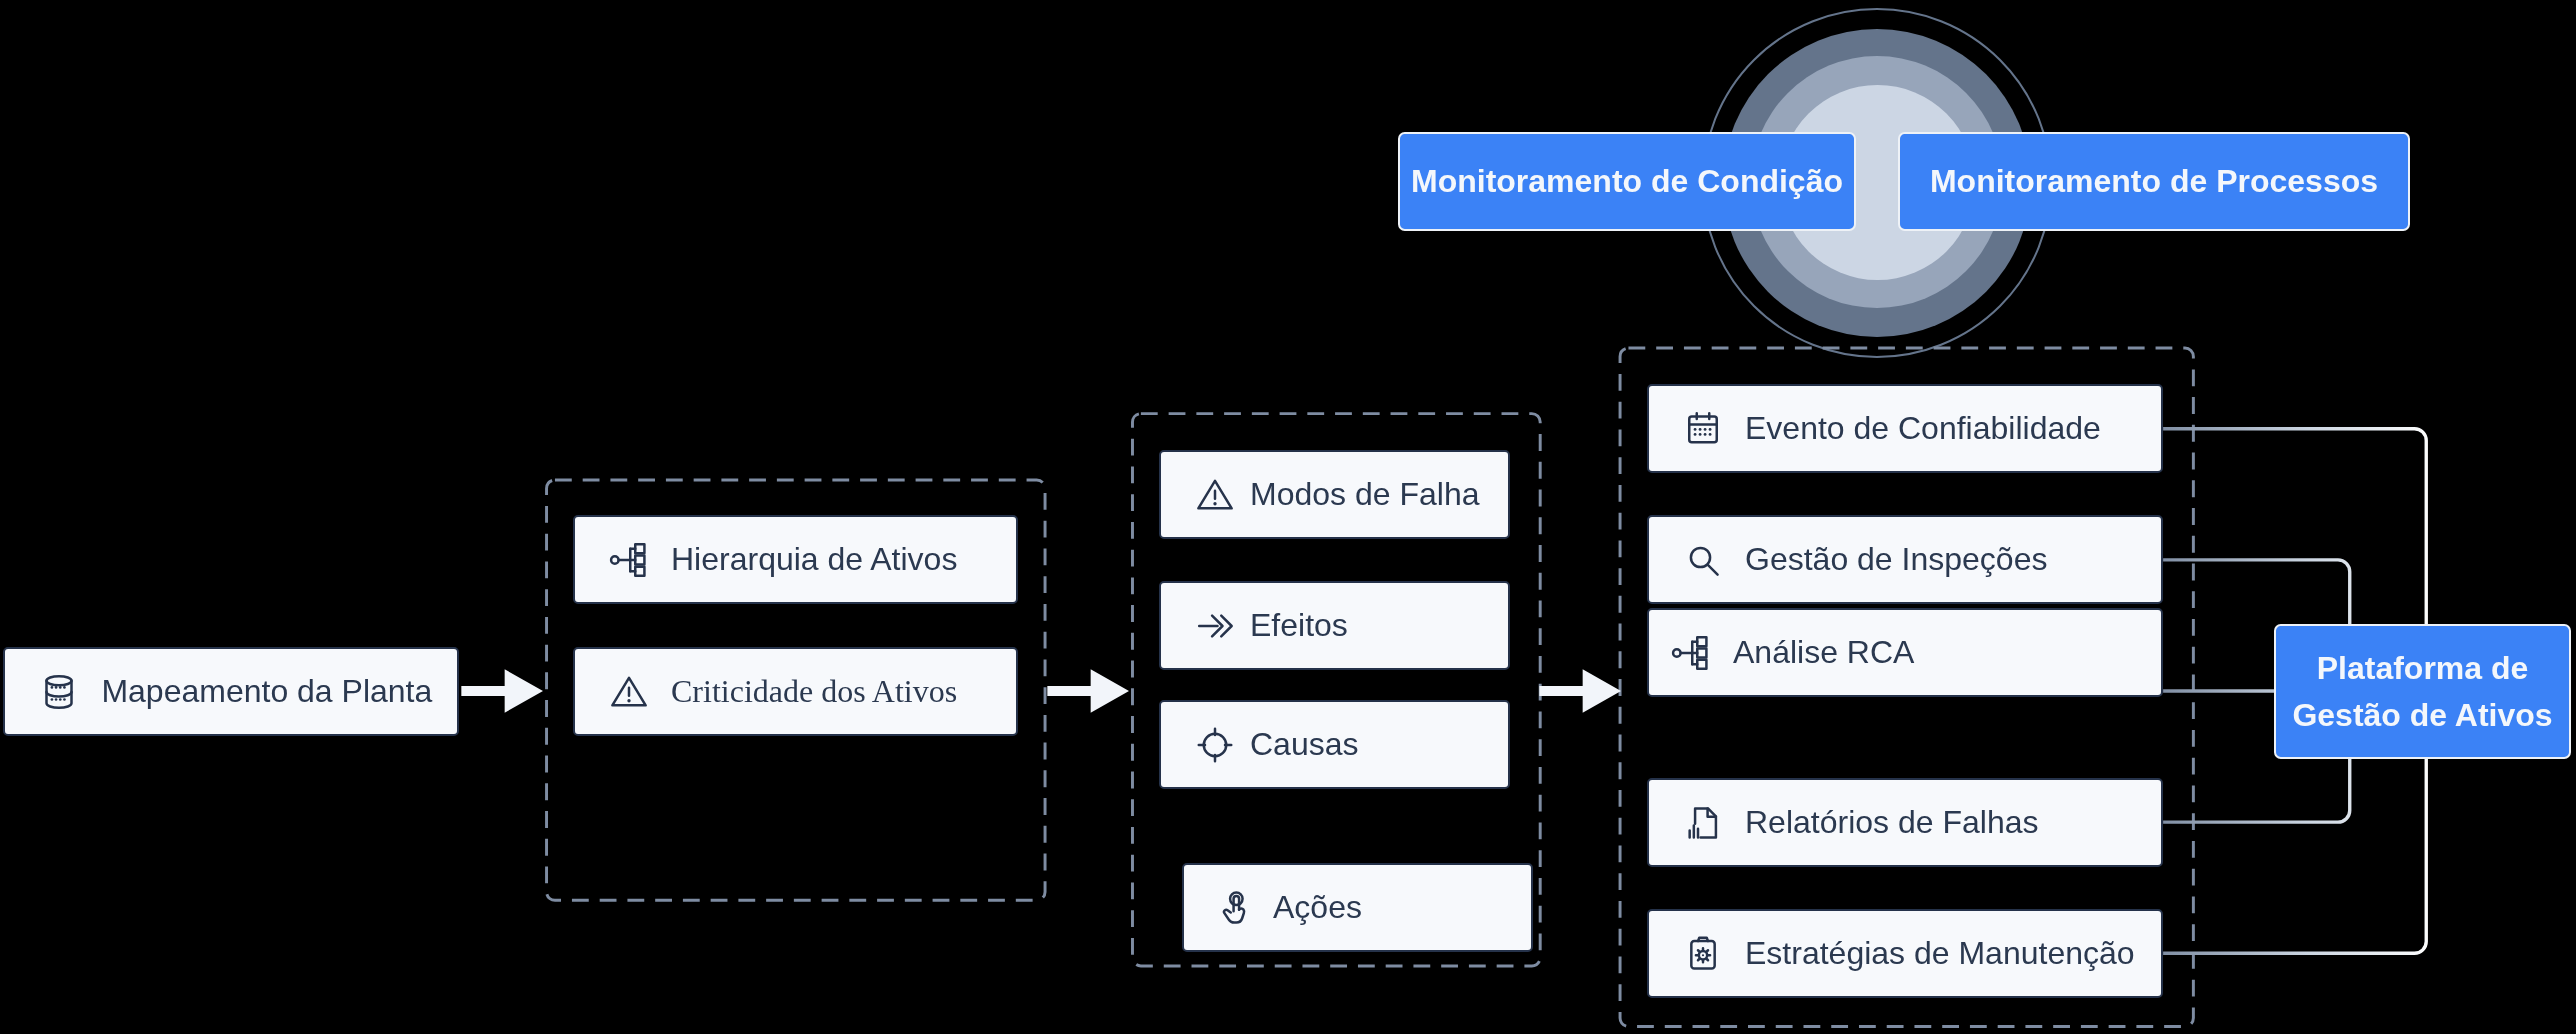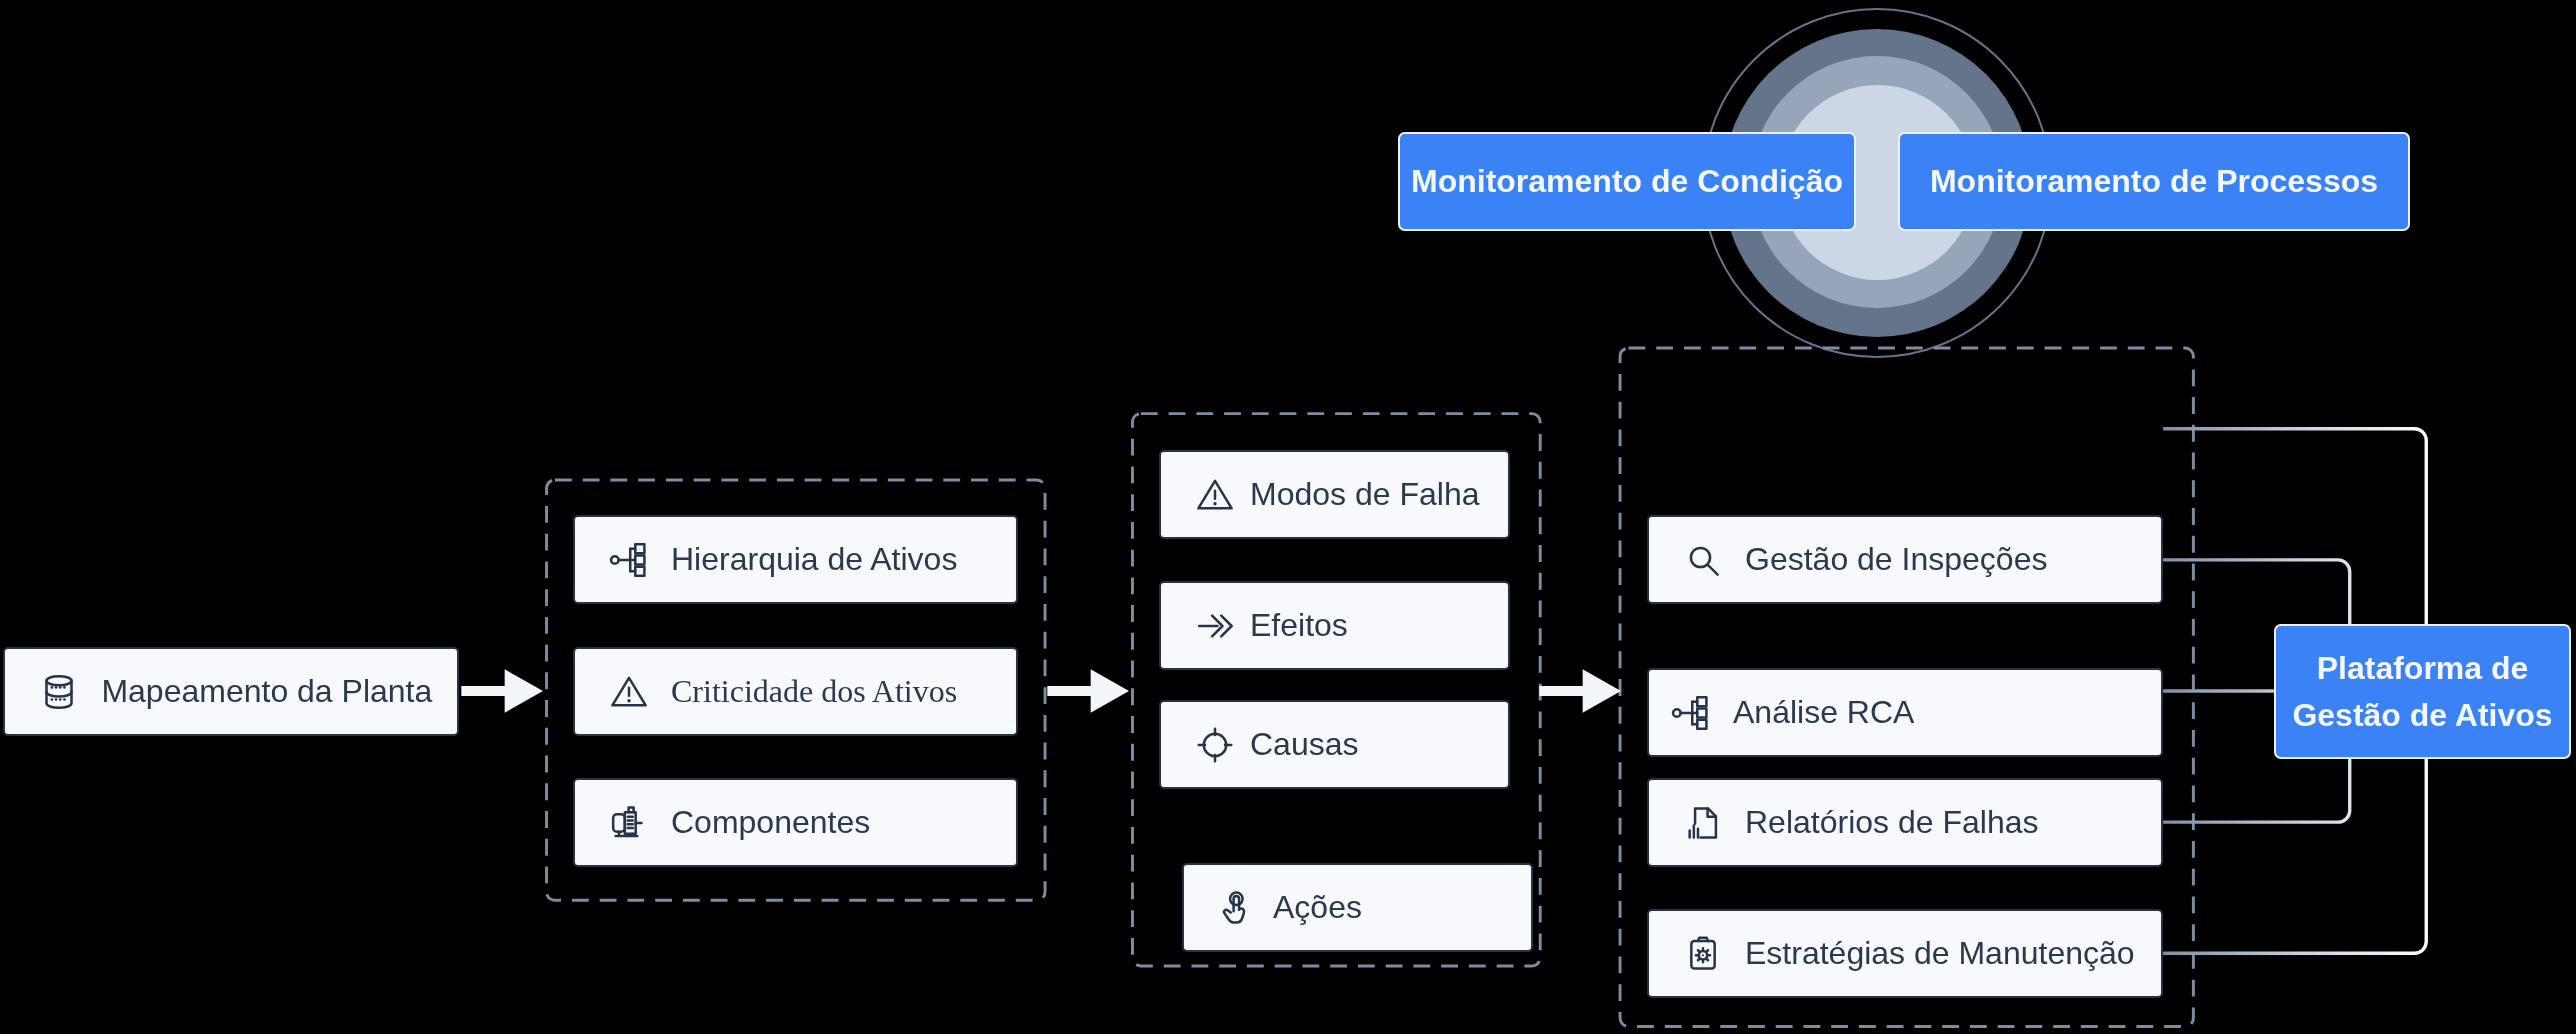--- a/index.html
+++ b/index.html
@@ -30,21 +30,21 @@
 
   #node-start{left:3.4px;top:647px;width:456px;}
 
   .g2{left:573px;width:445px;}
   #g2-b0{top:515px;} #g2-b1{top:647px;font-family:Liberation Serif, serif;} #g2-b2{top:778px;}
 
   .g3{left:1159px;width:351px;gap:15px;}
   #g3-b0{top:450px;} #g3-b1{top:581px;} #g3-b2{top:700px;} #g3-b3{top:863px;margin-left:23px;}
 
   .g4{left:1647px;width:516px;}
-  #g4-b0{top:384px;} #g4-b1{top:515px;} #g4-b2{top:668px;padding-left:22px;} #g4-b3{top:778px;} #g4-b4{top:909px;}
+  #g4-b0{top:384px;} #g4-b1{top:515px;} #g4-b2{top:608px;padding-left:22px;} #g4-b3{top:778px;} #g4-b4{top:909px;}
 
   
   .overlay{position:absolute;left:0;top:0;z-index:2;}
   .connectors{position:absolute;left:0;top:0;z-index:5;}
   .flow-arrow{position:absolute;z-index:4;}
   #arrow-1{left:461px;top:666px;} #arrow-2{left:1047px;top:666px;} #arrow-3{left:1539px;top:666px;}
 
   .icon{stroke:#26334b;fill:none;stroke-width:3;stroke-linecap:round;stroke-linejoin:round;}
   .icon .fillDot{fill:#26334b;stroke:none;}
 </style>
@@ -104,31 +104,20 @@
     <span>Hierarquia de Ativos</span>
   </div>
   <div class="lightbox g2" id="g2-b1">
     <svg class="icon" width="40" height="40" viewBox="0 0 48 48">
       <path d="M24 7 L44 40 H4 Z"></path>
         <path d="M24 19 V28.5"></path>
         <circle class="fillDot" cx="24" cy="34.5" r="2"></circle>
     </svg>
     <span>Criticidade dos Ativos</span>
   </div>
-  <div class="lightbox g2" id="g2-b2">
-    <svg class="icon" width="40" height="40" viewBox="0 0 48 48">
-      <rect x="5" y="13.5" width="14" height="21" rx="4.5"></rect>
-      <rect x="19" y="11" width="13" height="26"></rect>
-      <path d="M22.5 16.5 h6 M22.5 21 h6 M22.5 25.5 h6 M22.5 30 h6"></path>
-      <path d="M23.5 11 V5.5 h6 V11"></path>
-      <path d="M32 24 h7"></path>
-      <path d="M12 34.5 V39.5 M28 37 V39.5 M8 39.5 H34"></path>
-    </svg>
-    <span>Componentes</span>
-  </div>
 
   <div class="lightbox g3" id="g3-b0">
     <svg class="icon" width="40" height="40" viewBox="0 0 48 48">
       <path d="M24 7 L44 40 H4 Z"></path>
         <path d="M24 19 V28.5"></path>
         <circle class="fillDot" cx="24" cy="34.5" r="2"></circle>
     </svg>
     <span>Modos de Falha</span>
   </div>
   <div class="lightbox g3" id="g3-b1">
@@ -148,20 +137,36 @@
   </div>
   <div class="lightbox g3" id="g3-b3">
     <svg class="icon" width="40" height="40" viewBox="0 0 48 48">
       <circle cx="22" cy="13" r="7.5"></circle>
       <path d="M18.7 27.8 V13 a3.3 3.3 0 0 1 6.6 0 v13"></path>
       <path d="M25.3 26 c1 -1.8 3.9 -2 5.2 -0.2 c0.9 1.2 1 2.7 0.5 4.3 l-2 6.2 c-1.1 3.4 -3.4 5.2 -6.9 5.2 h-2.8 c-2.4 0 -4.6 -1.1 -6 -3.1 l-5.6 -8.2 c-1.7 -2.4 1.4 -5.3 3.8 -3.6 l3.8 2.7"></path>
     </svg>
     <span>Ações</span>
   </div>
 
+  <div class="lightbox g4" id="g4-b0">
+    <svg class="icon" width="40" height="40" viewBox="0 0 48 48">
+      <rect x="7.5" y="9" width="33" height="31" rx="3"></rect>
+      <path d="M7.5 18.5 H40.5"></path>
+        <path d="M16.5 5 V12 M31.5 5 V12"></path>
+      <circle class="fillDot" cx="14.5" cy="24.5" r="1.7"></circle>
+        <circle class="fillDot" cx="20.5" cy="24.5" r="1.7"></circle>
+        <circle class="fillDot" cx="26.5" cy="24.5" r="1.7"></circle>
+        <circle class="fillDot" cx="32.5" cy="24.5" r="1.7"></circle>
+      <circle class="fillDot" cx="14.5" cy="30.5" r="1.7"></circle>
+        <circle class="fillDot" cx="20.5" cy="30.5" r="1.7"></circle>
+        <circle class="fillDot" cx="26.5" cy="30.5" r="1.7"></circle>
+        <circle class="fillDot" cx="32.5" cy="30.5" r="1.7"></circle>
+    </svg>
+    <span>Evento de Confiabilidade</span>
+  </div>
   <div class="lightbox g4" id="g4-b1">
     <svg class="icon" width="40" height="40" viewBox="0 0 48 48">
       <circle cx="21" cy="21" r="11.5"></circle>
         <path d="M29.5 29.5 L41.5 41.5"></path>
     </svg>
     <span>Gestão de Inspeções</span>
   </div>
   <div class="lightbox g4" id="g4-b2">
     <svg class="icon" width="40" height="40" viewBox="0 0 48 48">
       <circle cx="7" cy="24" r="4.5"></circle>

